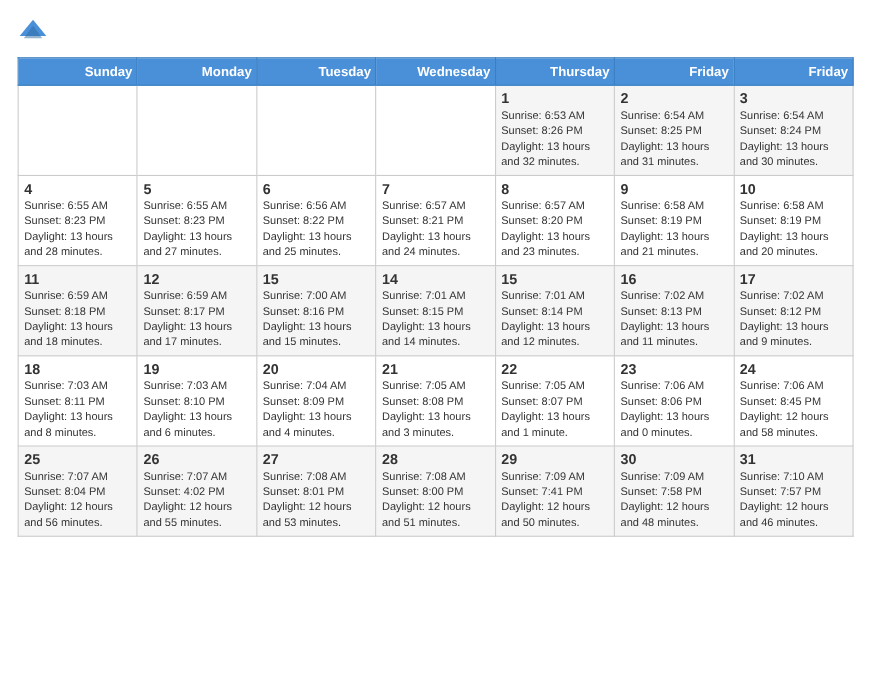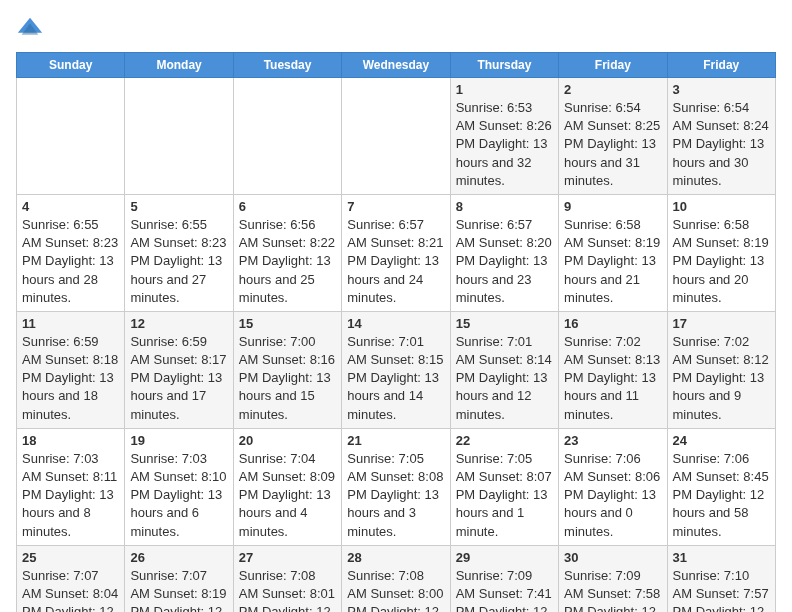--- a/index.html
+++ b/index.html
@@ -56,21 +56,21 @@
       width: 100%;
       border-collapse: collapse;
       table-layout: fixed;
     }
     thead th {
       background: #4a90d9;
       color: #fff;
       font-size: 12px;
       font-weight: bold;
       padding: 5px 4px;
-      text-align: center;
+      text-align: right;
       border: 1px solid #3a7fc1;
     }
     tbody td {
       border: 1px solid #ccc;
       vertical-align: top;
       padding: 4px 5px;
       height: 80px;
       font-size: 10px;
       color: #333;
       background: #fff;
@@ -79,21 +79,21 @@
       background: #f5f5f5;
     }
     .day-number {
       font-size: 13px;
       font-weight: bold;
       color: #333;
       display: block;
       margin-bottom: 2px;
     }
     .day-info {
-      font-size: 13px;
+      font-size: 10px;
       line-height: 1.4;
       color: #333;
     }
     .empty-cell {
       background: #fff !important;
     }
   </style>
 </head>
 <body>
 
@@ -311,21 +311,21 @@
         <td>
           <span class="day-number">25</span>
           <div class="day-info">Sunrise: 7:07 AM
 Sunset: 8:04 PM
 Daylight: 12 hours
 and 56 minutes.</div>
         </td>
         <td>
           <span class="day-number">26</span>
           <div class="day-info">Sunrise: 7:07 AM
-Sunset: 8:19 PM
+Sunset: 4:02 PM
 Daylight: 12 hours
 and 55 minutes.</div>
         </td>
         <td>
           <span class="day-number">27</span>
           <div class="day-info">Sunrise: 7:08 AM
 Sunset: 8:01 PM
 Daylight: 12 hours
 and 53 minutes.</div>
         </td>

